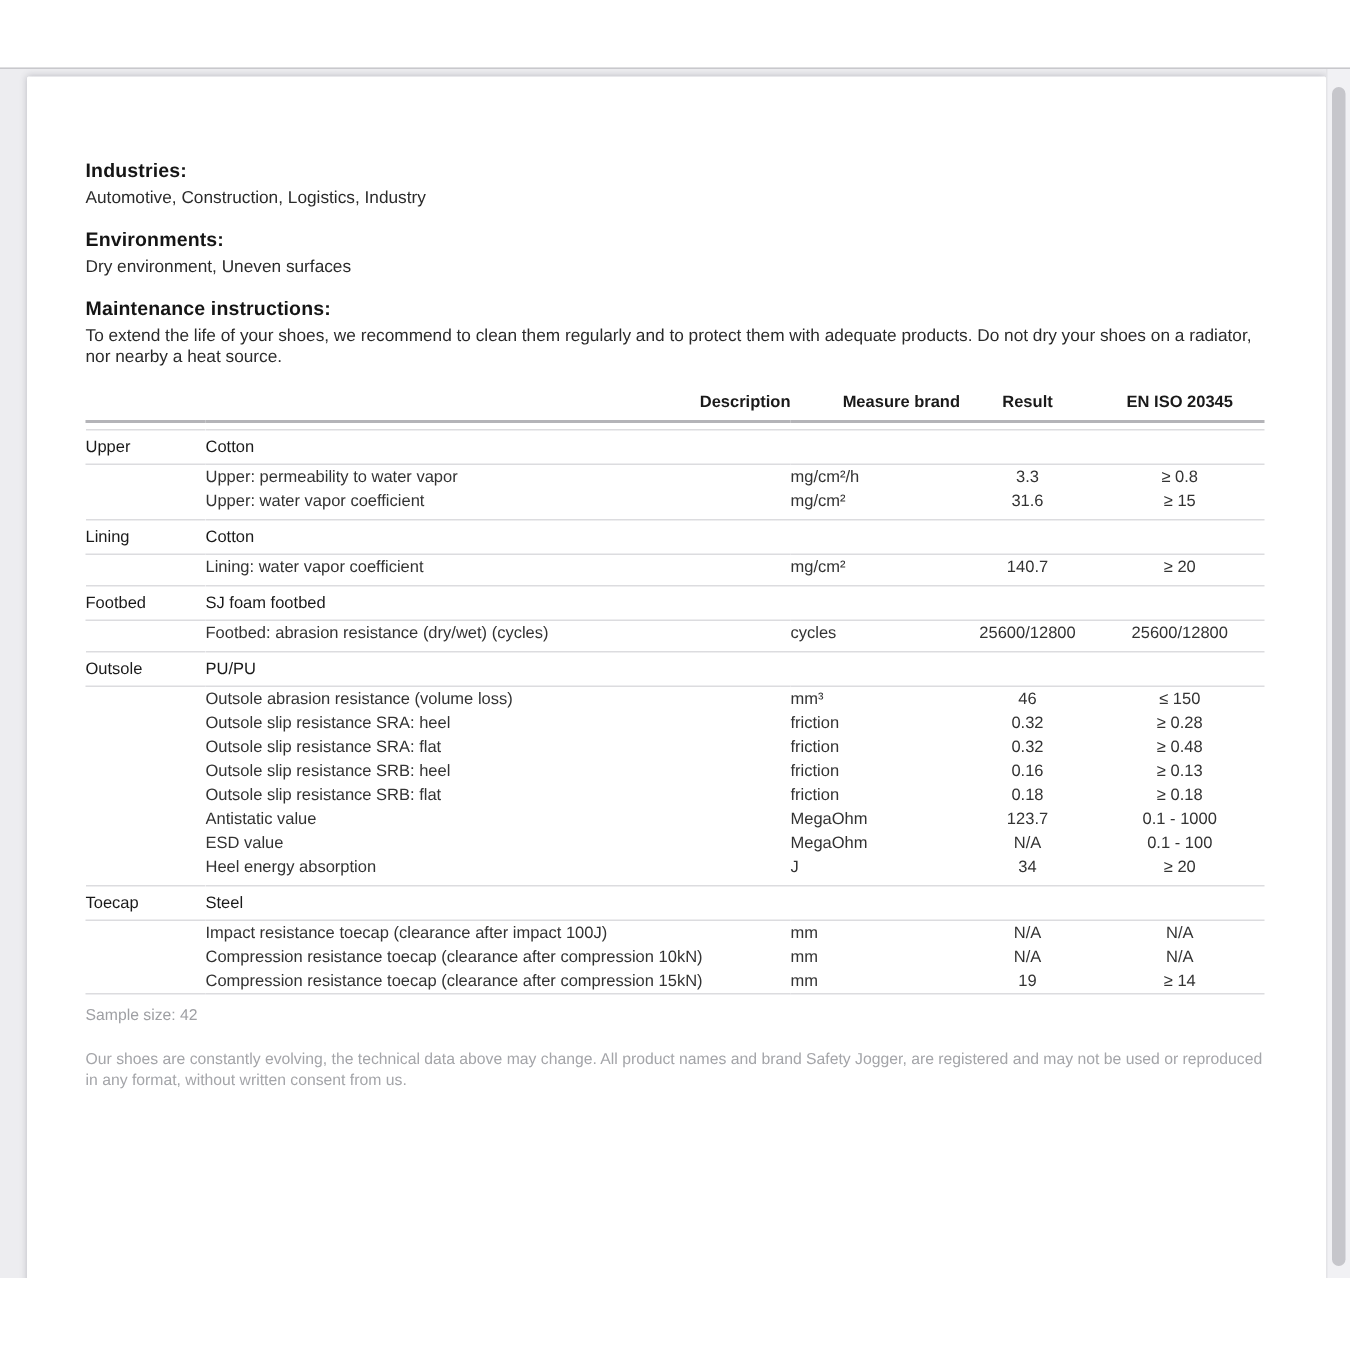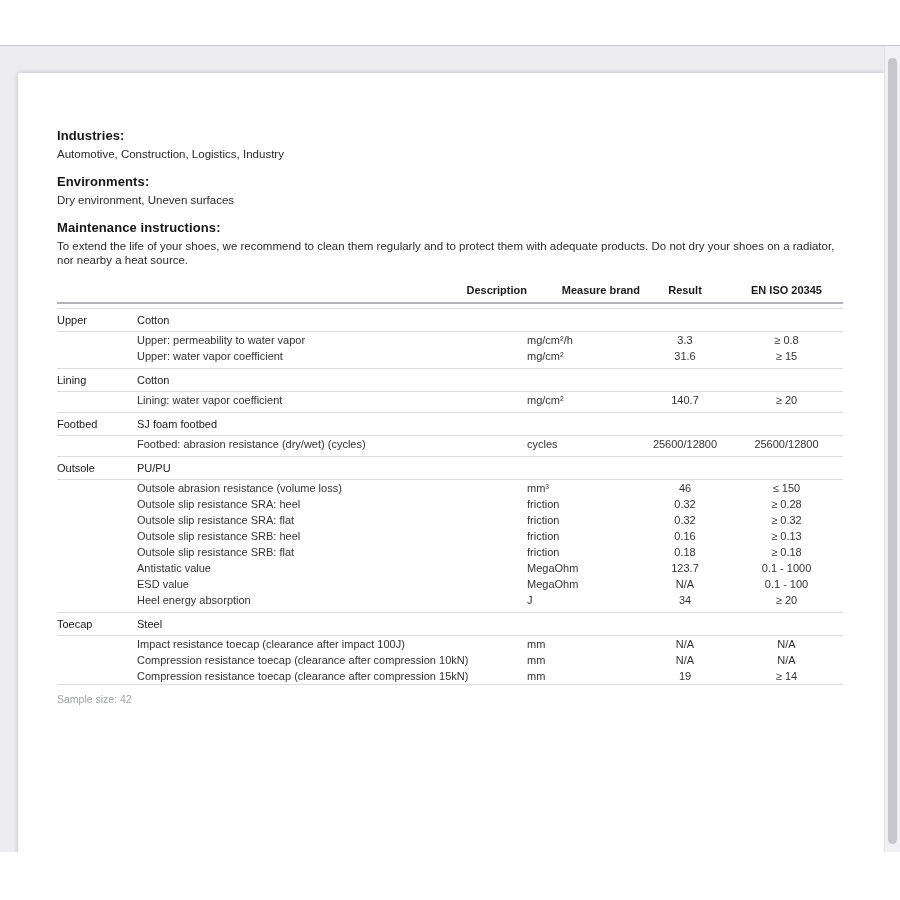--- a/index.html
+++ b/index.html
@@ -24,21 +24,20 @@
     border-top: 1px solid #c8c8cc;
     overflow: hidden;
   }
 
   .doc-page {
     position: absolute; left: 18px; top: 5px;
     width: 866px; height: 820px;
     background: #ffffff;
     box-shadow: 0 0 5px rgba(70,70,85,0.30);
     border-radius: 1px;
-    margin-top: 22px;
   }
 
   .content { padding: 55px 39px 0 39px; width: 864px; }
 
   h2.sec-heading {
     font-size: 13px; line-height: 15px;
     font-weight: bold; color: #151515;
     margin: 0 0 4px 0;
     letter-spacing: 0.1px;
   }
@@ -203,21 +202,21 @@
               <td class="cell-desc">Outsole slip resistance SRA: heel</td>
               <td class="cell-unit">friction</td>
               <td class="cell-res">0.32</td>
               <td class="cell-iso">≥ 0.28</td>
             </tr>
             <tr>
               <td class="cell-cat"></td>
               <td class="cell-desc">Outsole slip resistance SRA: flat</td>
               <td class="cell-unit">friction</td>
               <td class="cell-res">0.32</td>
-              <td class="cell-iso">≥ 0.32</td>
+              <td class="cell-iso">≥ 0.48</td>
             </tr>
             <tr>
               <td class="cell-cat"></td>
               <td class="cell-desc">Outsole slip resistance SRB: heel</td>
               <td class="cell-unit">friction</td>
               <td class="cell-res">0.16</td>
               <td class="cell-iso">≥ 0.13</td>
             </tr>
             <tr>
               <td class="cell-cat"></td>
@@ -270,20 +269,21 @@
               <td class="cell-desc">Compression resistance toecap (clearance after compression 15kN)</td>
               <td class="cell-unit">mm</td>
               <td class="cell-res">19</td>
               <td class="cell-iso">≥ 14</td>
             </tr>
           </tbody>
       </table>
 
       <p class="muted-note">Sample size: 42</p>
 
+      <p class="muted-legal">Our shoes are constantly evolving, the technical data above may change. All product names and brand Safety Jogger, are registered and may not be used or reproduced in any format, without written consent from us.</p>
 
     </div>
   </div>
 
   <div class="scrollbar-track">
     <div class="scrollbar-thumb"></div>
   </div>
 
 </div>
 

